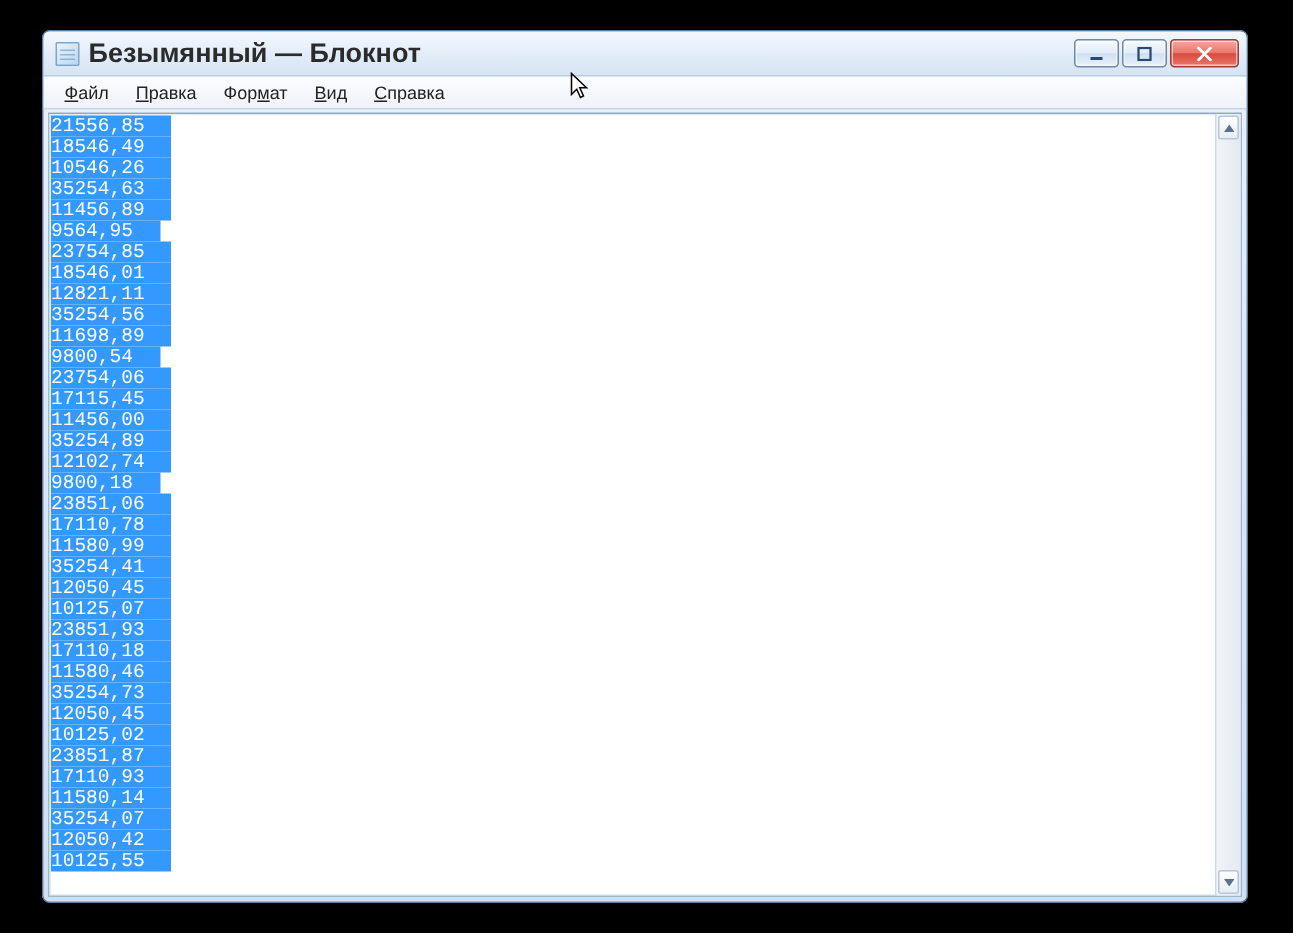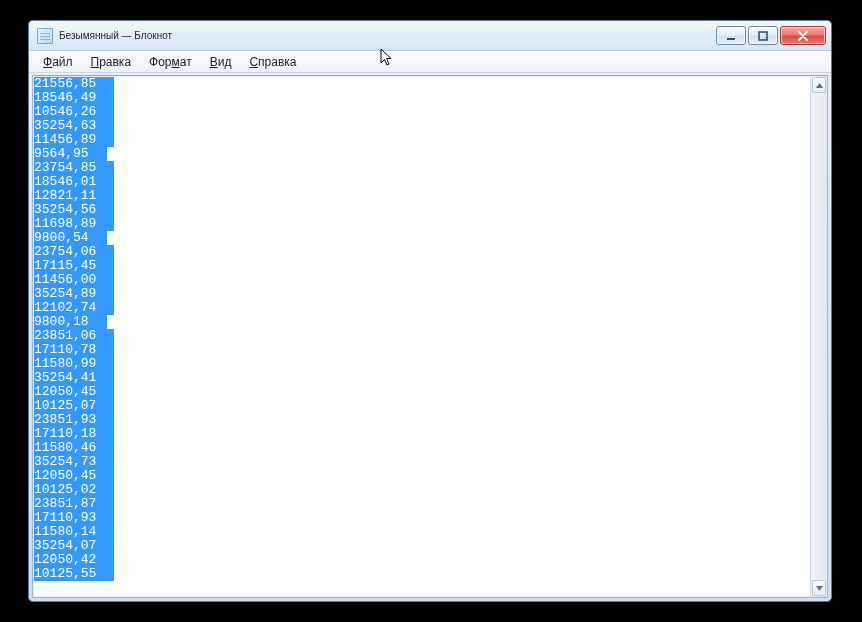--- a/index.html
+++ b/index.html
@@ -53,23 +53,24 @@
   }
   .app-icon::after{
     content:"";
     position:absolute;
     left:2px; right:2px; top:10px; height:1px;
     background:#6c93b8;
     box-shadow: 0 -3px 0 #6c93b8, 0 -6px 0 #6c93b8;
     opacity:.6;
   }
   .title-text {
-    font-size: 10px;
+    font-size: 18px;
     color: #2b2b2b;
     flex: 0 0 auto;
+    font-weight: bold;
   }
   .title-spacer { flex: 1; }
   .win-controls {
     display: flex;
     gap: 2px;
     padding-right: 1px;
   }
   .win-btn {
     width: 30px; height: 19px;
     border: 1px solid #6f8aa8;

